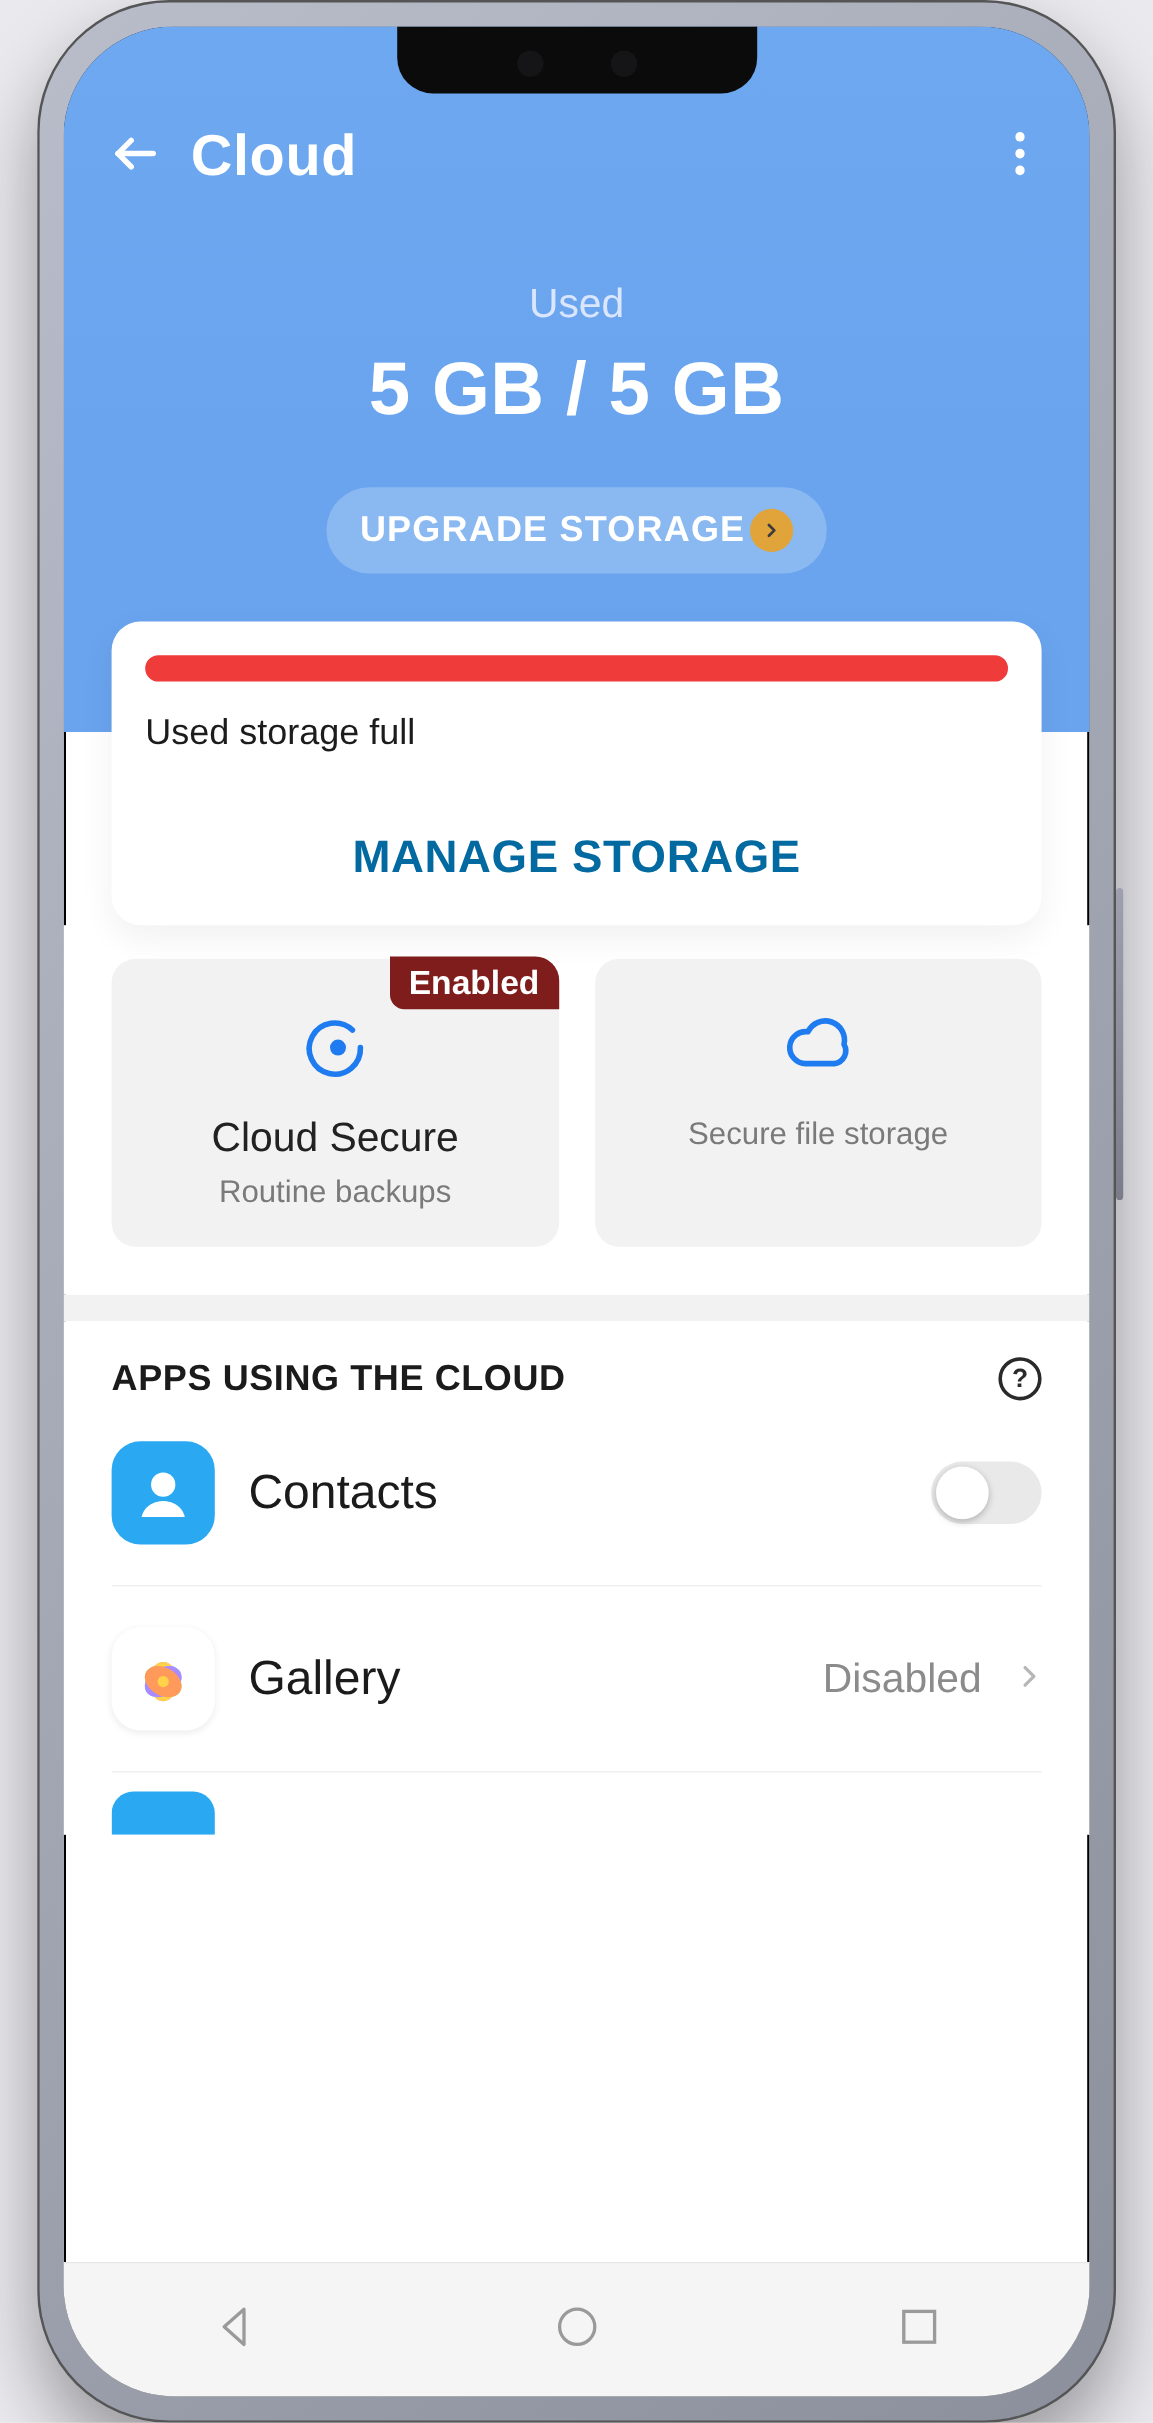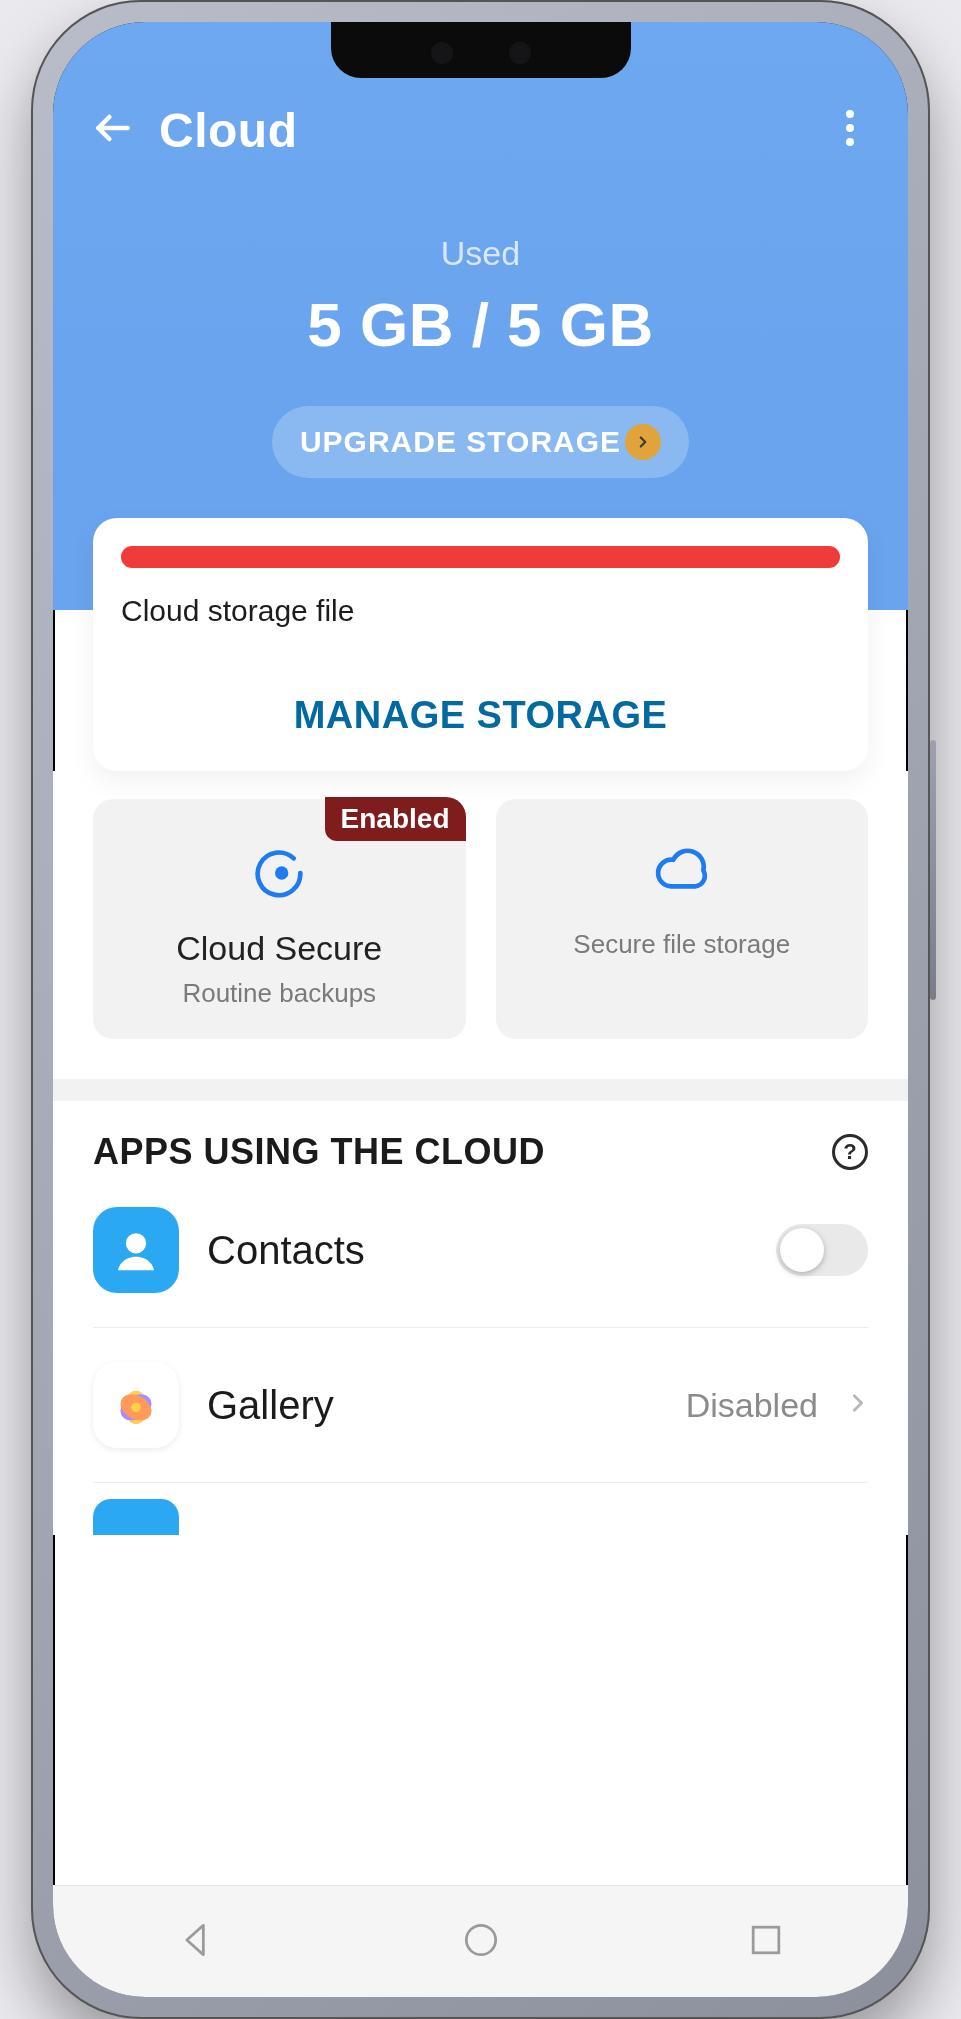--- a/index.html
+++ b/index.html
@@ -108,21 +108,21 @@
   }
   .tile .ico { width:64px; height:64px; margin: 6px auto 24px; color:#1f7cf0; }
   .tile h3 { font-size: 34px; color:#222; font-weight:500; }
   .tile p { font-size: 26px; color:#7a7a7a; margin-top: 10px; }
 
   .section-gap { height: 22px; background:#f2f2f2; }
 
   
   .apps { background:#fff; padding: 30px 40px 0; }
   .apps-head { display:flex; align-items:center; justify-content:space-between; }
-  .apps-head h4 { font-size: 36px; font-weight:700; letter-spacing: .5px; color:#1b1b1b; }
+  .apps-head h4 { font-size: 30px; font-weight:700; letter-spacing: .5px; color:#1b1b1b; }
   .help { width:36px; height:36px; border:3px solid #2a2a2a; border-radius:50%; display:flex; align-items:center; justify-content:center; font-weight:700; font-size:22px; color:#2a2a2a; cursor:pointer; }
 
   .row { display:flex; align-items:center; gap:28px; padding: 34px 0; border-bottom:1px solid #ececec; }
   .row:last-child{ border-bottom:none; }
   .app-ico { width:86px; height:86px; border-radius:24px; display:flex; align-items:center; justify-content:center; }
   .app-ico.gallery { background:#fff; box-shadow: 0 2px 6px rgba(0,0,0,.08); }
   .app-ico.contacts { background:#2aa9f2; }
   .row .name { font-size: 40px; color:#1b1b1b; font-weight:400; }
   .row .spacer { flex:1; }
   .row .value { font-size: 34px; color:#8b8b8b; }
@@ -197,21 +197,21 @@
           </div>
         </div>
         <div class="hero-bottom-space"></div>
       </div>
 
       <div class="card-wrap">
         <div class="card">
           <div class="bar-track">
             <div class="bar-fill"></div>
           </div>
-          <div class="bar-msg">Cloud storage file</div>
+          <div class="bar-msg">Used storage full</div>
           <div class="manage">
             <span class="manage-btn">MANAGE STORAGE</span>
           </div>
         </div>
       </div>
 
       <div class="tiles">
         <div class="tile">
           <div class="badge">Enabled</div>
           <div class="ico">

